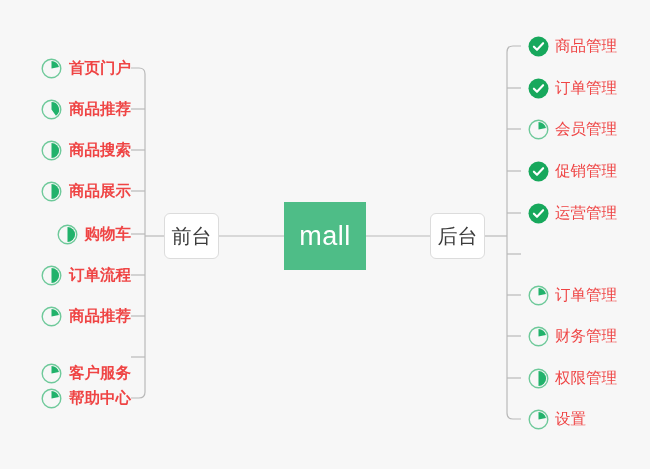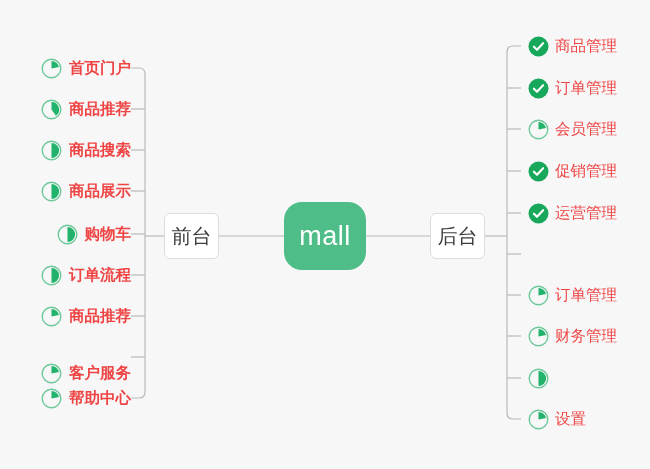--- a/index.html
+++ b/index.html
@@ -12,21 +12,21 @@
   }
   #canvas{position:absolute;left:0;top:0;width:650px;height:469px;}
   .layer{position:absolute;left:0;top:0;width:650px;height:469px;}
   svg.lines{position:absolute;left:0;top:0;width:650px;height:469px;pointer-events:none;}
 
   
   .mall-node{
     position:absolute;
     left:284px;top:202px;width:82px;height:68px;
     background:#4ebd87;
-    border-radius:18px;
+    border-radius:0;
     display:flex;align-items:center;justify-content:center;
     color:#ffffff;
     font-size:27px;
     letter-spacing:.5px;
     box-sizing:border-box;
   }
 
   
   .root-box{
     position:absolute;
@@ -230,20 +230,21 @@
           <circle cx="10.5" cy="10.5" r="9.3" fill="none" stroke="#6ec99a" stroke-width="1.4"></circle>
           <path d="M 10.5 10.5 L 10.5 2.9000000000000004 A 7.6 7.6 0 0 1 17.965 9.076 Z" fill="#21b26b"></path>
         </svg>
         <span class="leaf-label">财务管理</span>
       </div>
       <div class="leaf leaf-right" style="top: 366px;">
         <svg viewBox="0 0 21 21" class="ico">
           <circle cx="10.5" cy="10.5" r="9.3" fill="none" stroke="#6ec99a" stroke-width="1.4"></circle>
           <path d="M 10.5 10.5 L 10.5 2.9000000000000004 A 7.6 7.6 0 0 1 10.500 18.100 Z" fill="#21b26b"></path>
         </svg>
+        <span class="leaf-label">权限管理</span>
       </div>
       <div class="leaf leaf-right" style="top: 407px;">
         <svg viewBox="0 0 21 21" class="ico">
           <circle cx="10.5" cy="10.5" r="9.3" fill="none" stroke="#6ec99a" stroke-width="1.4"></circle>
           <path d="M 10.5 10.5 L 10.5 2.9000000000000004 A 7.6 7.6 0 0 1 17.965 9.076 Z" fill="#21b26b"></path>
         </svg>
         <span class="leaf-label">设置</span>
       </div>
     </div>
 </div>

